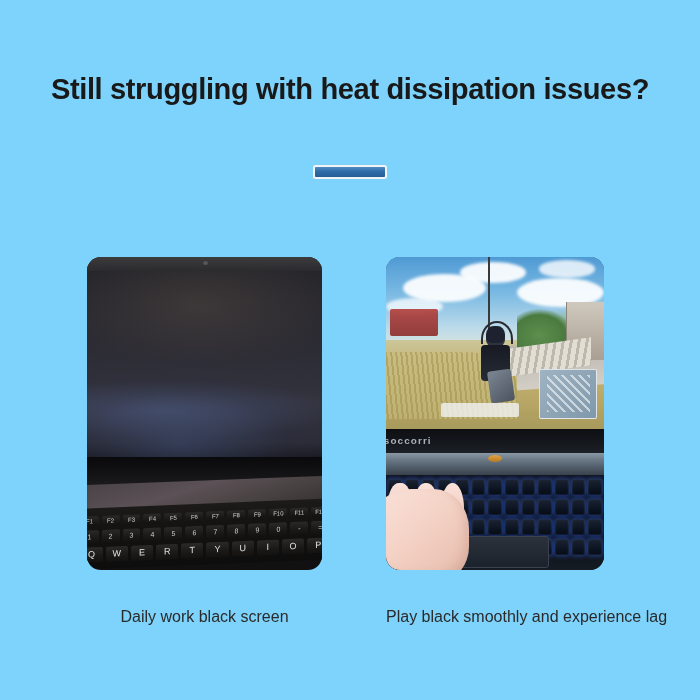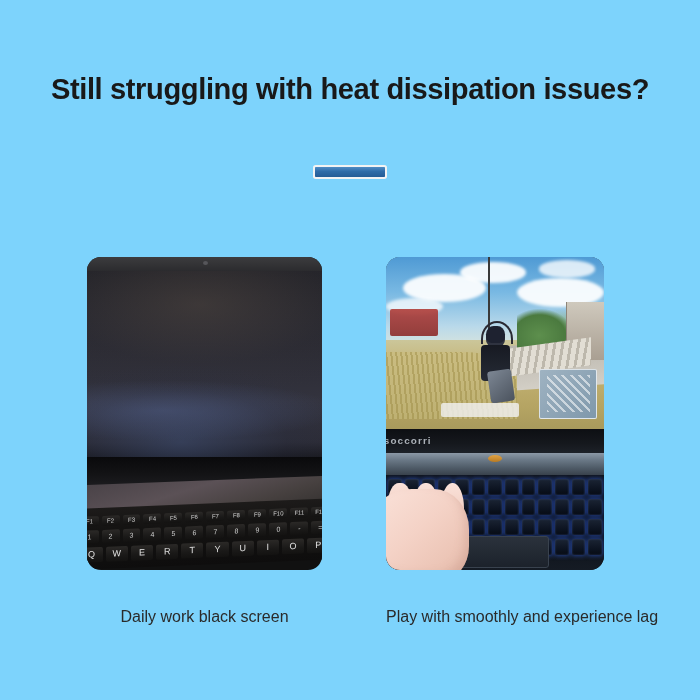--- a/index.html
+++ b/index.html
@@ -541,16 +541,16 @@
         <div class="gl-finger f3"></div>
         <div class="gl-finger f2"></div>
         <div class="gl-finger f1"></div>
         <div class="gl-hand"></div>
       </div>
     </div>
   </div>
 
   <div class="captions">
     <div class="caption left">Daily work black screen</div>
-    <div class="caption right">Play with smoothly and experience lag</div>
+    <div class="caption right">Play black smoothly and experience lag</div>
   </div>
 
 </div>
 
 </body></html>

